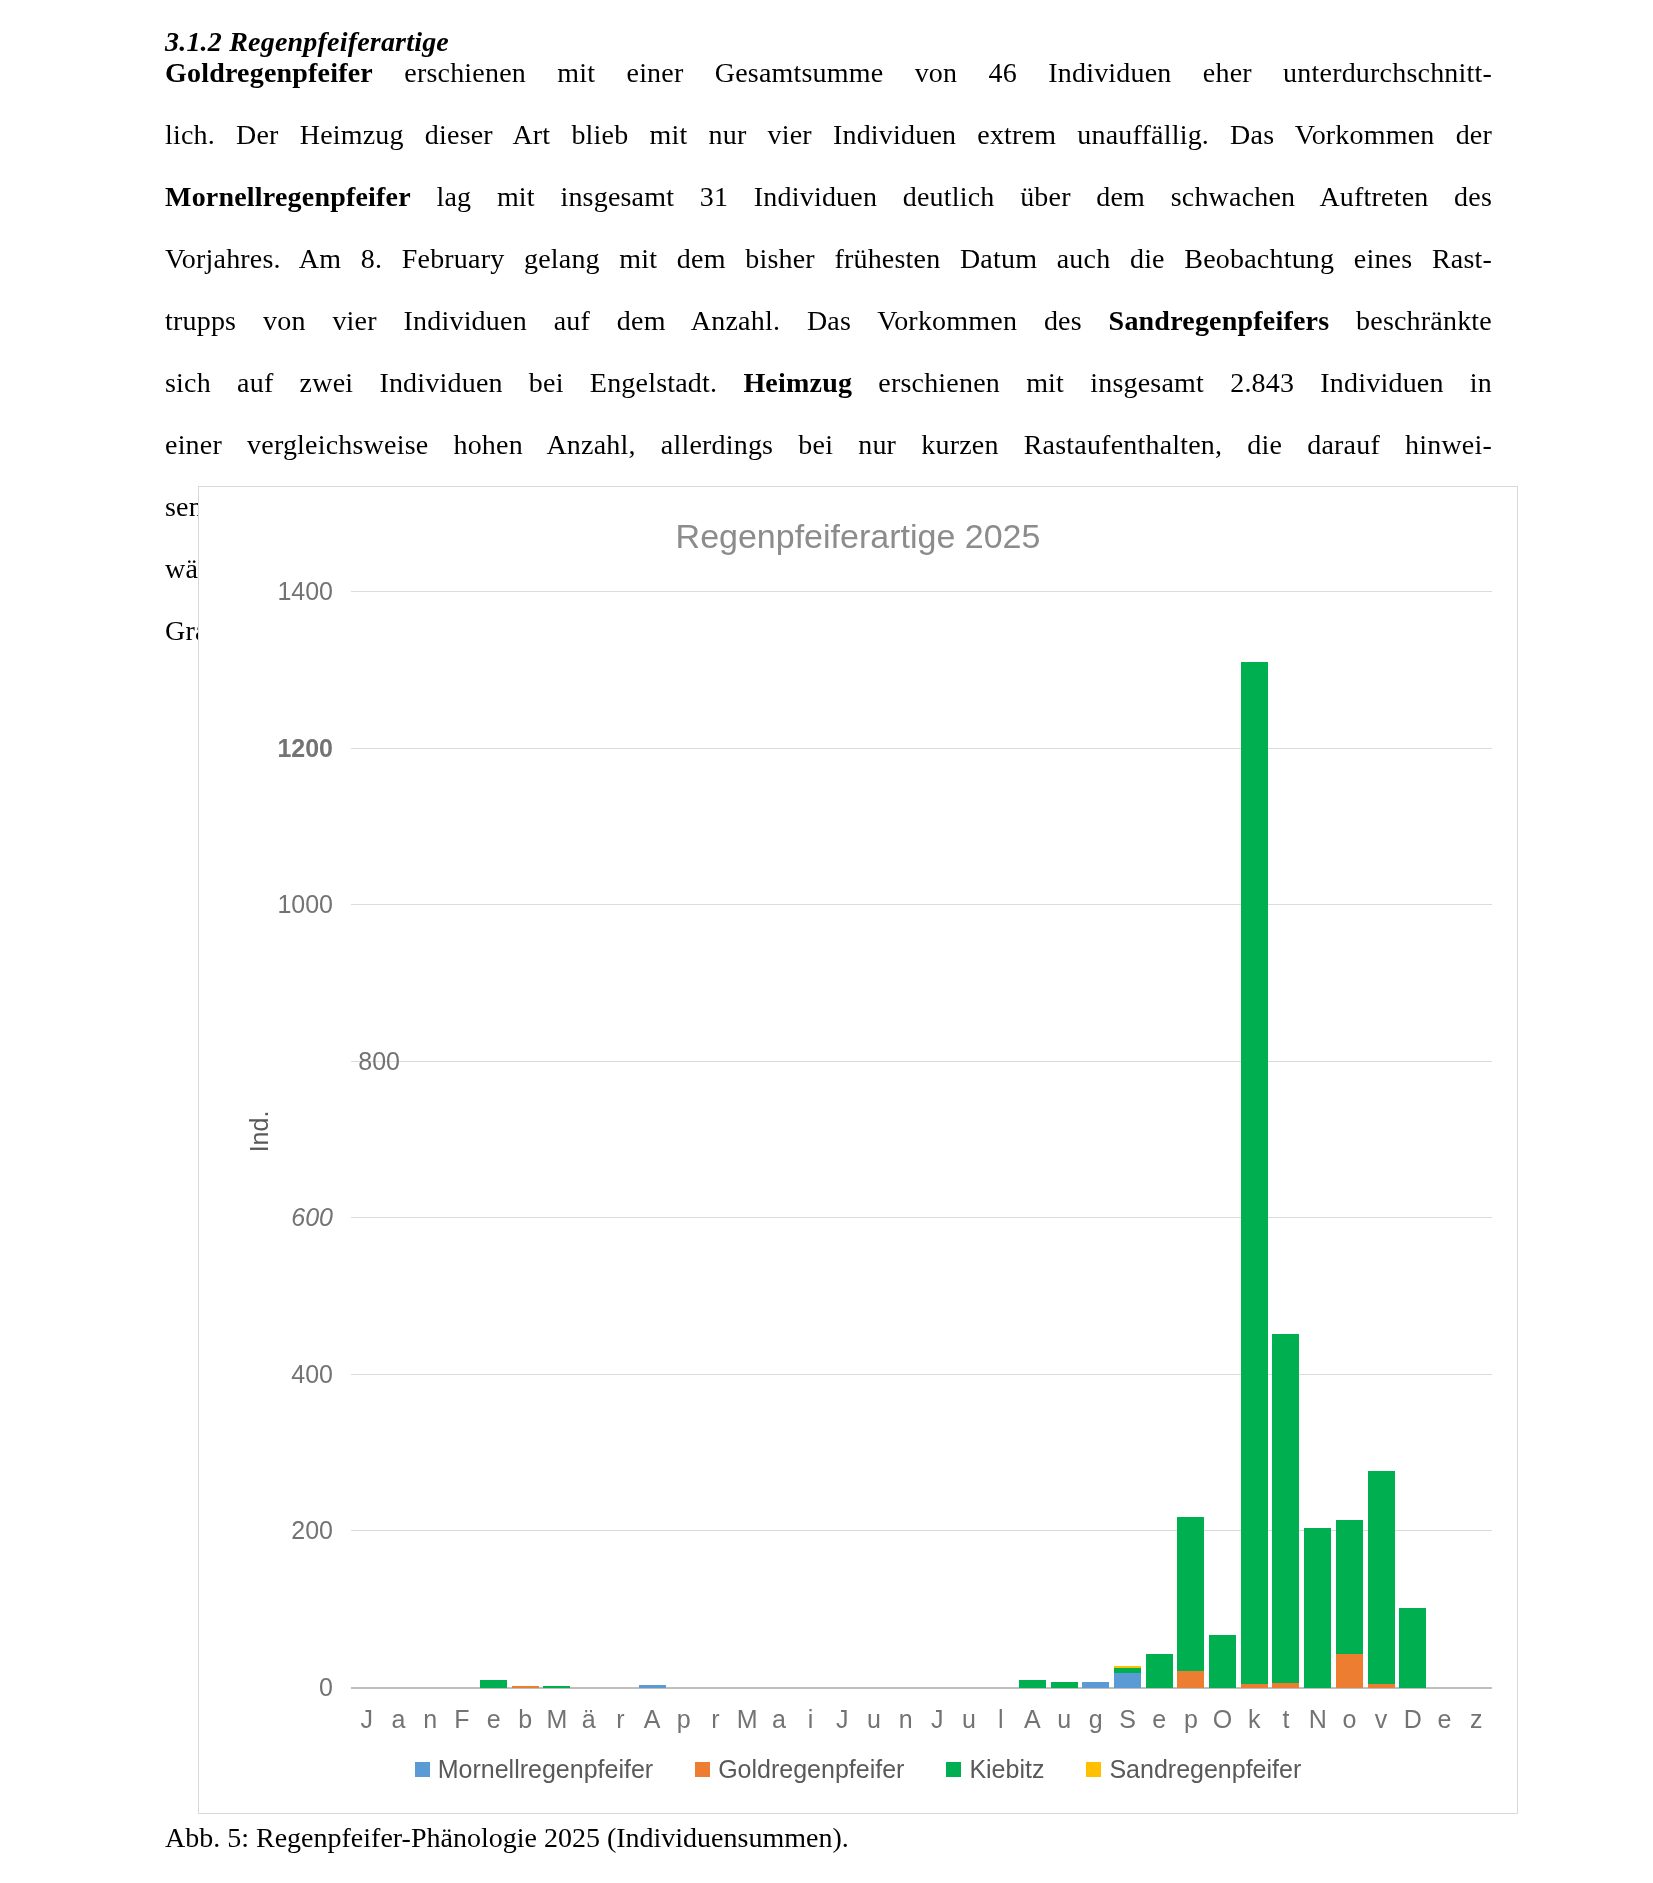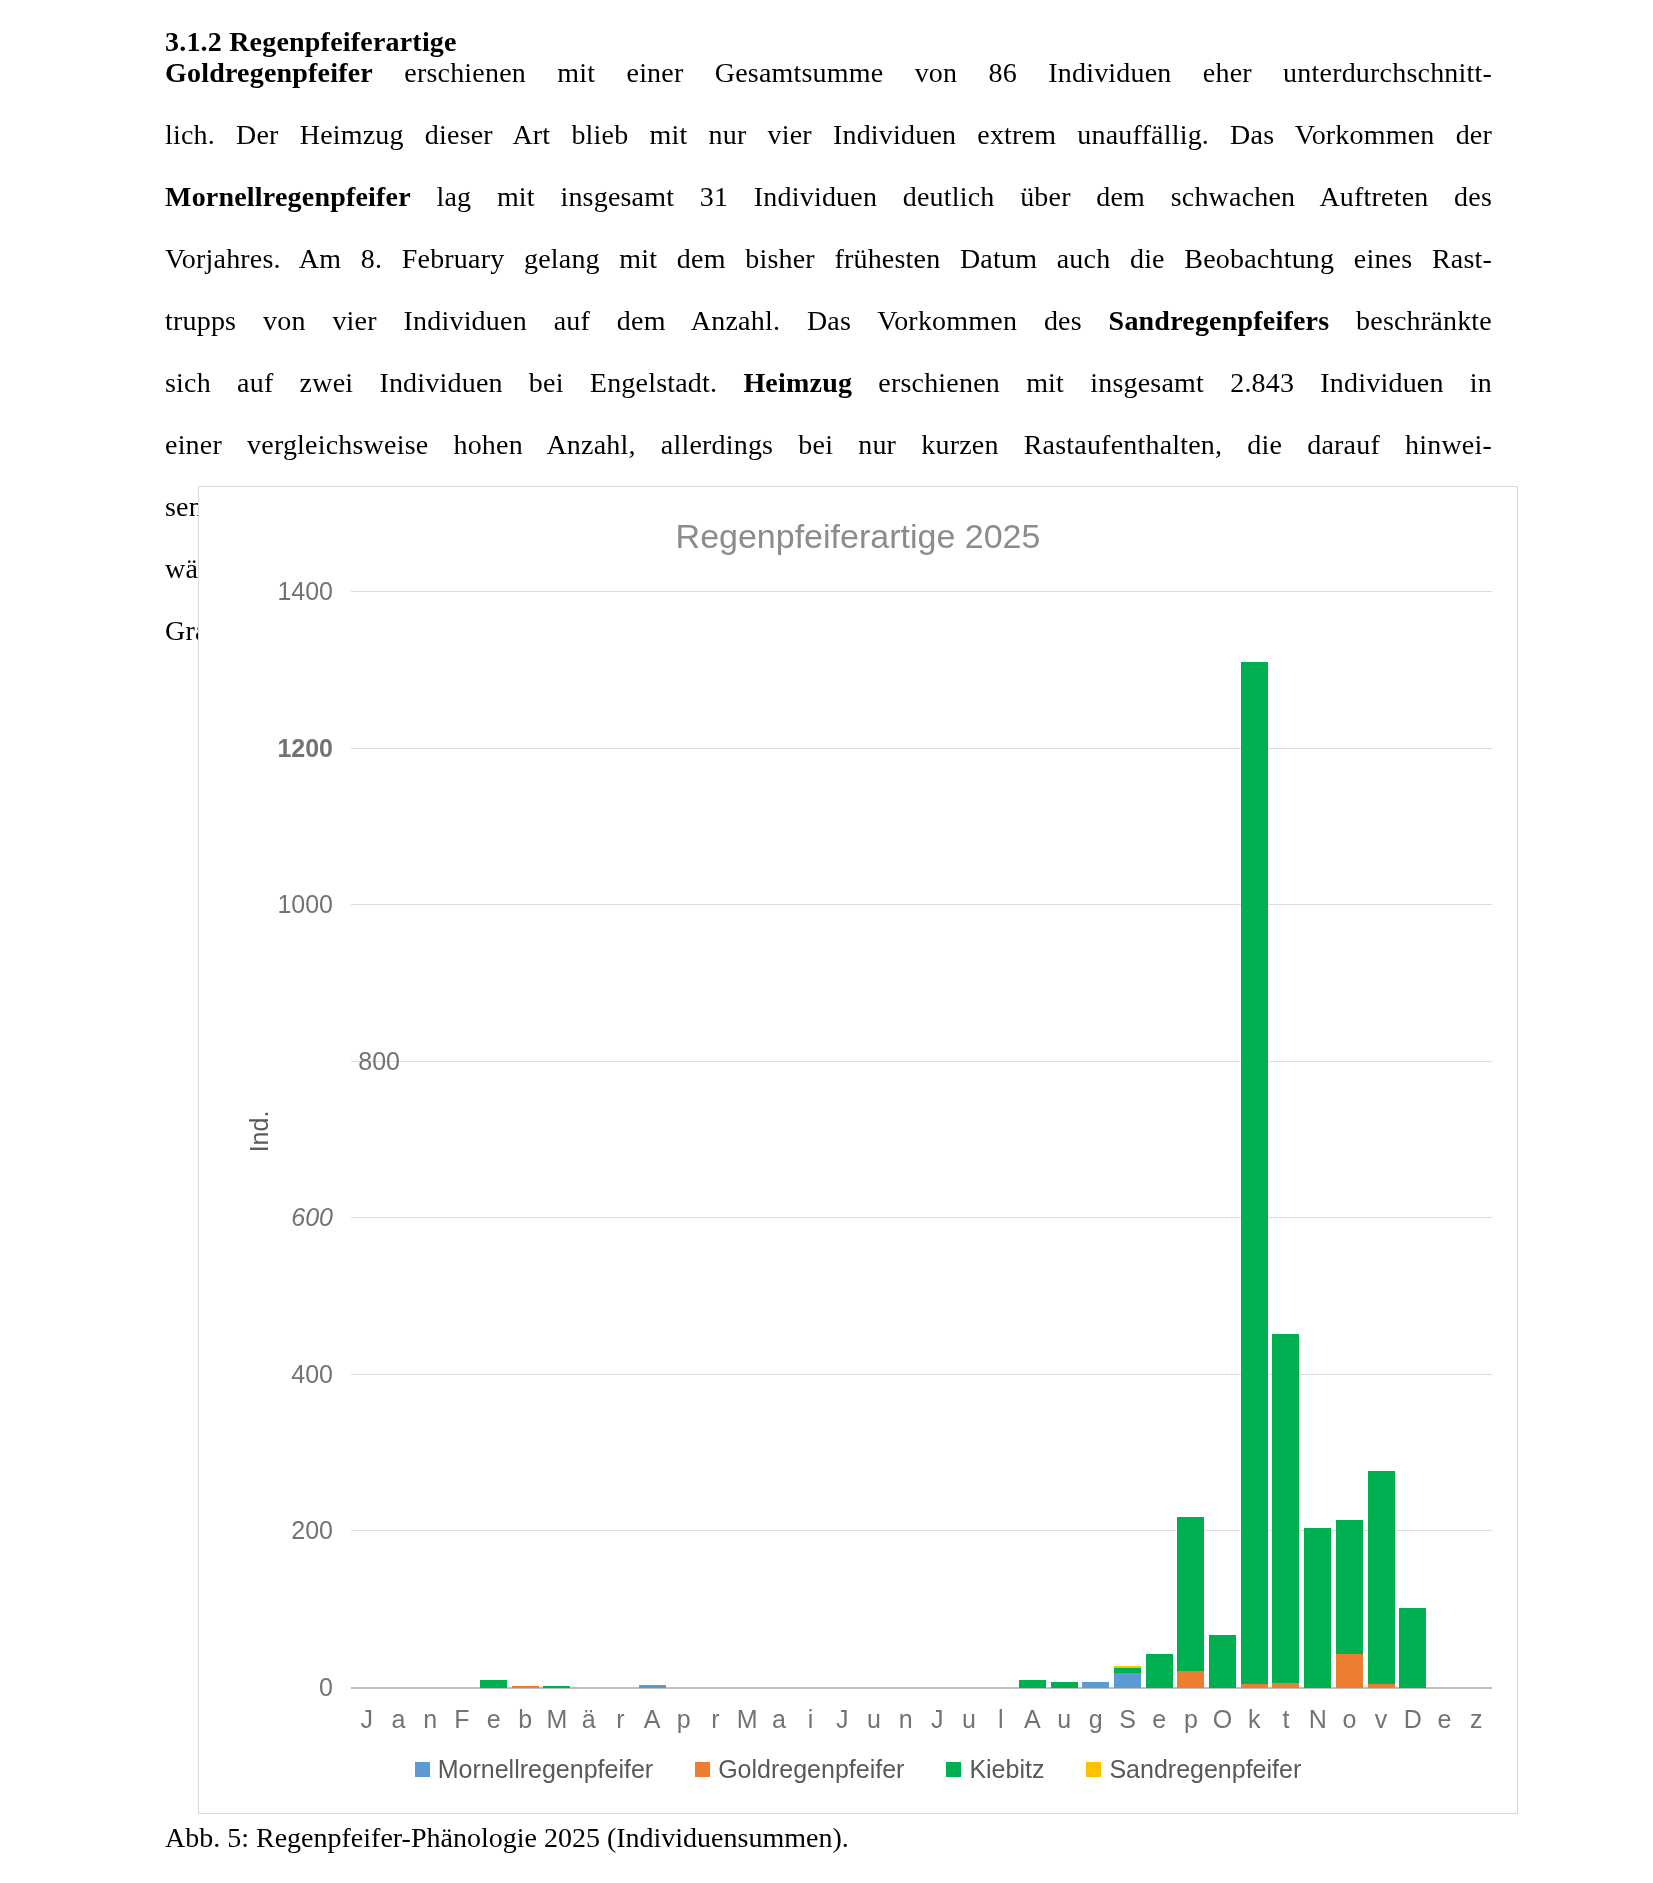--- a/index.html
+++ b/index.html
@@ -9,21 +9,21 @@
     background:#ffffff;
     font-family:"Liberation Serif", serif;
     color:#000000;
     overflow:hidden;
   }
   
   #textblock{
     position:absolute;left:165px;top:26px;width:1327px;
     font-size:28px;line-height:31px;letter-spacing:0.2px;
   }
-  .heading{font-weight:bold;}
+  .heading{font-weight:bold;font-style:italic;}
   .jline{text-align:justify;}
   .jline.force::after{content:"";display:inline-block;width:100%;height:0;}
   .seg-b{font-weight:bold;}
   
   #chartbox{
     position:absolute;left:198px;top:486px;width:1318px;height:1326px;
     border:1.5px solid #d9d9d9;background:#ffffff;
     font-family:"Liberation Sans", sans-serif;
   }
   #chart-title{
@@ -64,21 +64,21 @@
   }
 </style>
 </head>
 <body>
 
 <div id="page">
 
   <div id="textblock">
     <div class="heading">3.1.2 Regenpfeiferartige</div>
     <div id="paragraph">
-        <div class="jline force"><span class="seg-b">Goldregenpfeifer</span><span class="seg-n"> erschienen mit einer Gesamtsumme von 86 Individuen eher unterdurchschnitt-</span></div>
+        <div class="jline force"><span class="seg-b">Goldregenpfeifer</span><span class="seg-n"> erschienen mit einer Gesamtsumme von 46 Individuen eher unterdurchschnitt-</span></div>
         <div class="jline force"><span class="seg-n">lich. Der Heimzug dieser Art blieb mit nur vier Individuen extrem unauffällig. Das Vorkommen der</span></div>
         <div class="jline force"><span class="seg-b">Mornellregenpfeifer</span><span class="seg-n"> lag mit insgesamt 31 Individuen deutlich über dem schwachen Auftreten des</span></div>
         <div class="jline force"><span class="seg-n">Vorjahres. Am 8. February gelang mit dem bisher frühesten Datum auch die Beobachtung eines Rast-</span></div>
         <div class="jline force"><span class="seg-n">trupps von vier Individuen auf dem Anzahl. Das Vorkommen des </span><span class="seg-b">Sandregenpfeifers</span><span class="seg-n"> beschränkte</span></div>
         <div class="jline force"><span class="seg-n">sich auf zwei Individuen bei Engelstadt. </span><span class="seg-b">Heimzug</span><span class="seg-n"> erschienen mit insgesamt 2.843 Individuen in</span></div>
         <div class="jline force"><span class="seg-n">einer vergleichsweise hohen Anzahl, allerdings bei nur kurzen Rastaufenthalten, die darauf hinwei-</span></div>
         <div class="jline force"><span class="seg-n">sen, dass die Nahrungssituation unbefriedigend war. Auffällig ist das fast völlige Fehlen des Kiebitz‘</span></div>
         <div class="jline force"><span class="seg-n">während des Heimzuges. Über Verteilung und Phänologie informieren die beiden nachfolgenden</span></div>
         <div class="jline"><span class="seg-n">Graphiken.</span></div>
       </div>

